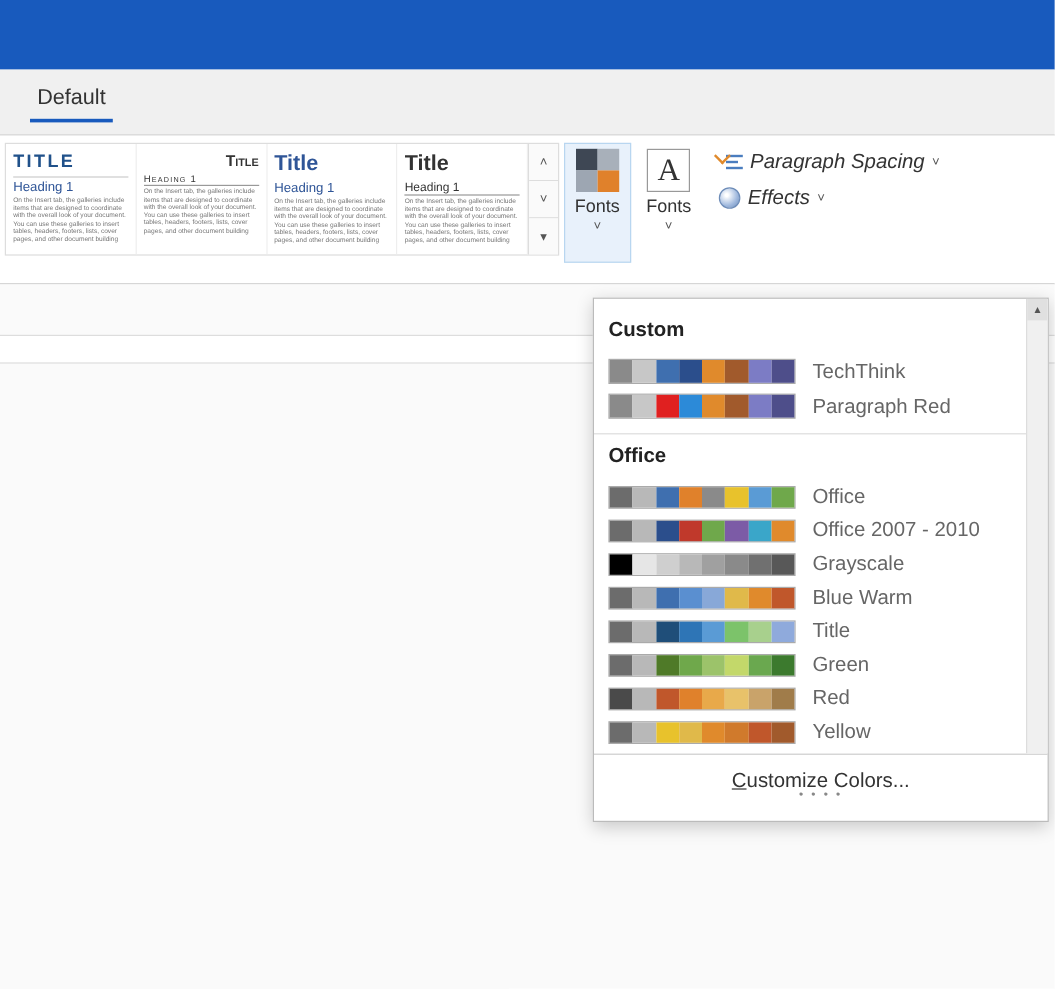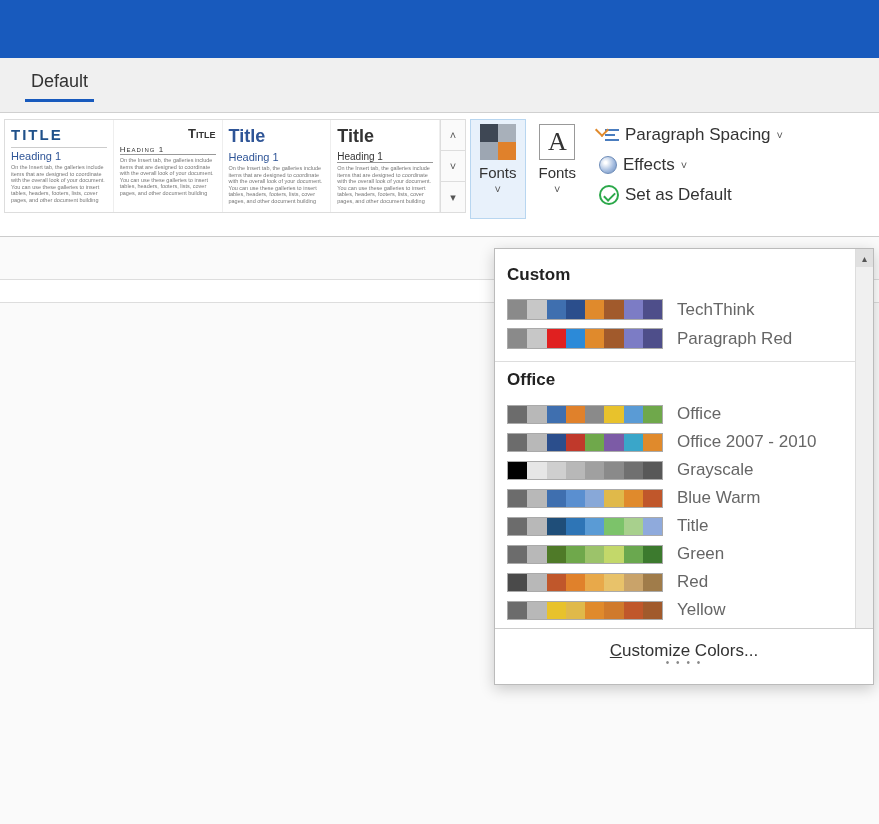--- a/index.html
+++ b/index.html
@@ -91,21 +91,21 @@
 .rib-icon { width: 36px; height: 36px; margin-bottom: 4px; }
 .colors-icon { display: grid; grid-template-columns: 1fr 1fr; grid-template-rows: 1fr 1fr; }
 .cic { width: 18px; height: 18px; }
 .fonts-icon {
   border: 1px solid #999; display: flex; align-items: center; justify-content: center;
   font-family: "Times New Roman", serif; font-size: 26px; color: #333; background: #fff;
 }
 .rib-label { font-size: 15px; color: #333; }
 .rib-drop { font-size: 11px; color: #555; margin-top: 2px; }
 
-.rib-right { display: flex; flex-direction: column; gap: 6px; padding-top: 4px; margin-left: 8px; }
+.rib-right { display: flex; flex-direction: column; gap: 6px; padding-top: 4px; margin-left: 8px; font-style: italic; }
 .rib-inline {
   display: flex; align-items: center; gap: 6px; font-size: 17px; color: #333; cursor: pointer; padding: 2px 4px;
 }
 .ps-icon { width: 20px; height: 16px; position: relative; }
 .ps-icon::before, .ps-icon::after { content:""; position:absolute; left:6px; right:0; height:2px; background:#4A7DBF; }
 .ps-icon::before { top: 2px; }
 .ps-icon::after { bottom: 2px; }
 .ps-icon .mid { position:absolute; left:6px; right:4px; top:7px; height:2px; background:#4A7DBF; }
 .ps-icon .pen { position:absolute; left:-2px; top:-2px; width:10px; height:10px; border-left:2px solid #E08A2C; border-bottom:2px solid #E08A2C; transform: rotate(-45deg); }
 .fx-icon { width: 18px; height: 18px; border-radius: 50%; background: radial-gradient(circle at 35% 35%, #fff 8%, #9fb8dd 60%, #6d8cb8 100%); border: 1px solid #6d8cb8; }
@@ -227,24 +227,20 @@
           <span class="pen"></span>
         </span>
       <span>Paragraph Spacing</span>
       <span class="small-chev">˅</span>
     </div>
     <div class="rib-inline">
       <span class="fx-icon"></span>
       <span>Effects</span>
       <span class="small-chev">˅</span>
     </div>
-    <div class="rib-inline">
-      <span class="chk-icon"></span>
-      <span>Set as Default</span>
-    </div>
   </div>
 </div>
 
 <div class="page-area">
   <div class="page-band"></div>
 </div>
 
 <div class="dropdown">
   <div class="dd-scroll" id="dd-scroll">
     <div class="dd-sbar">

